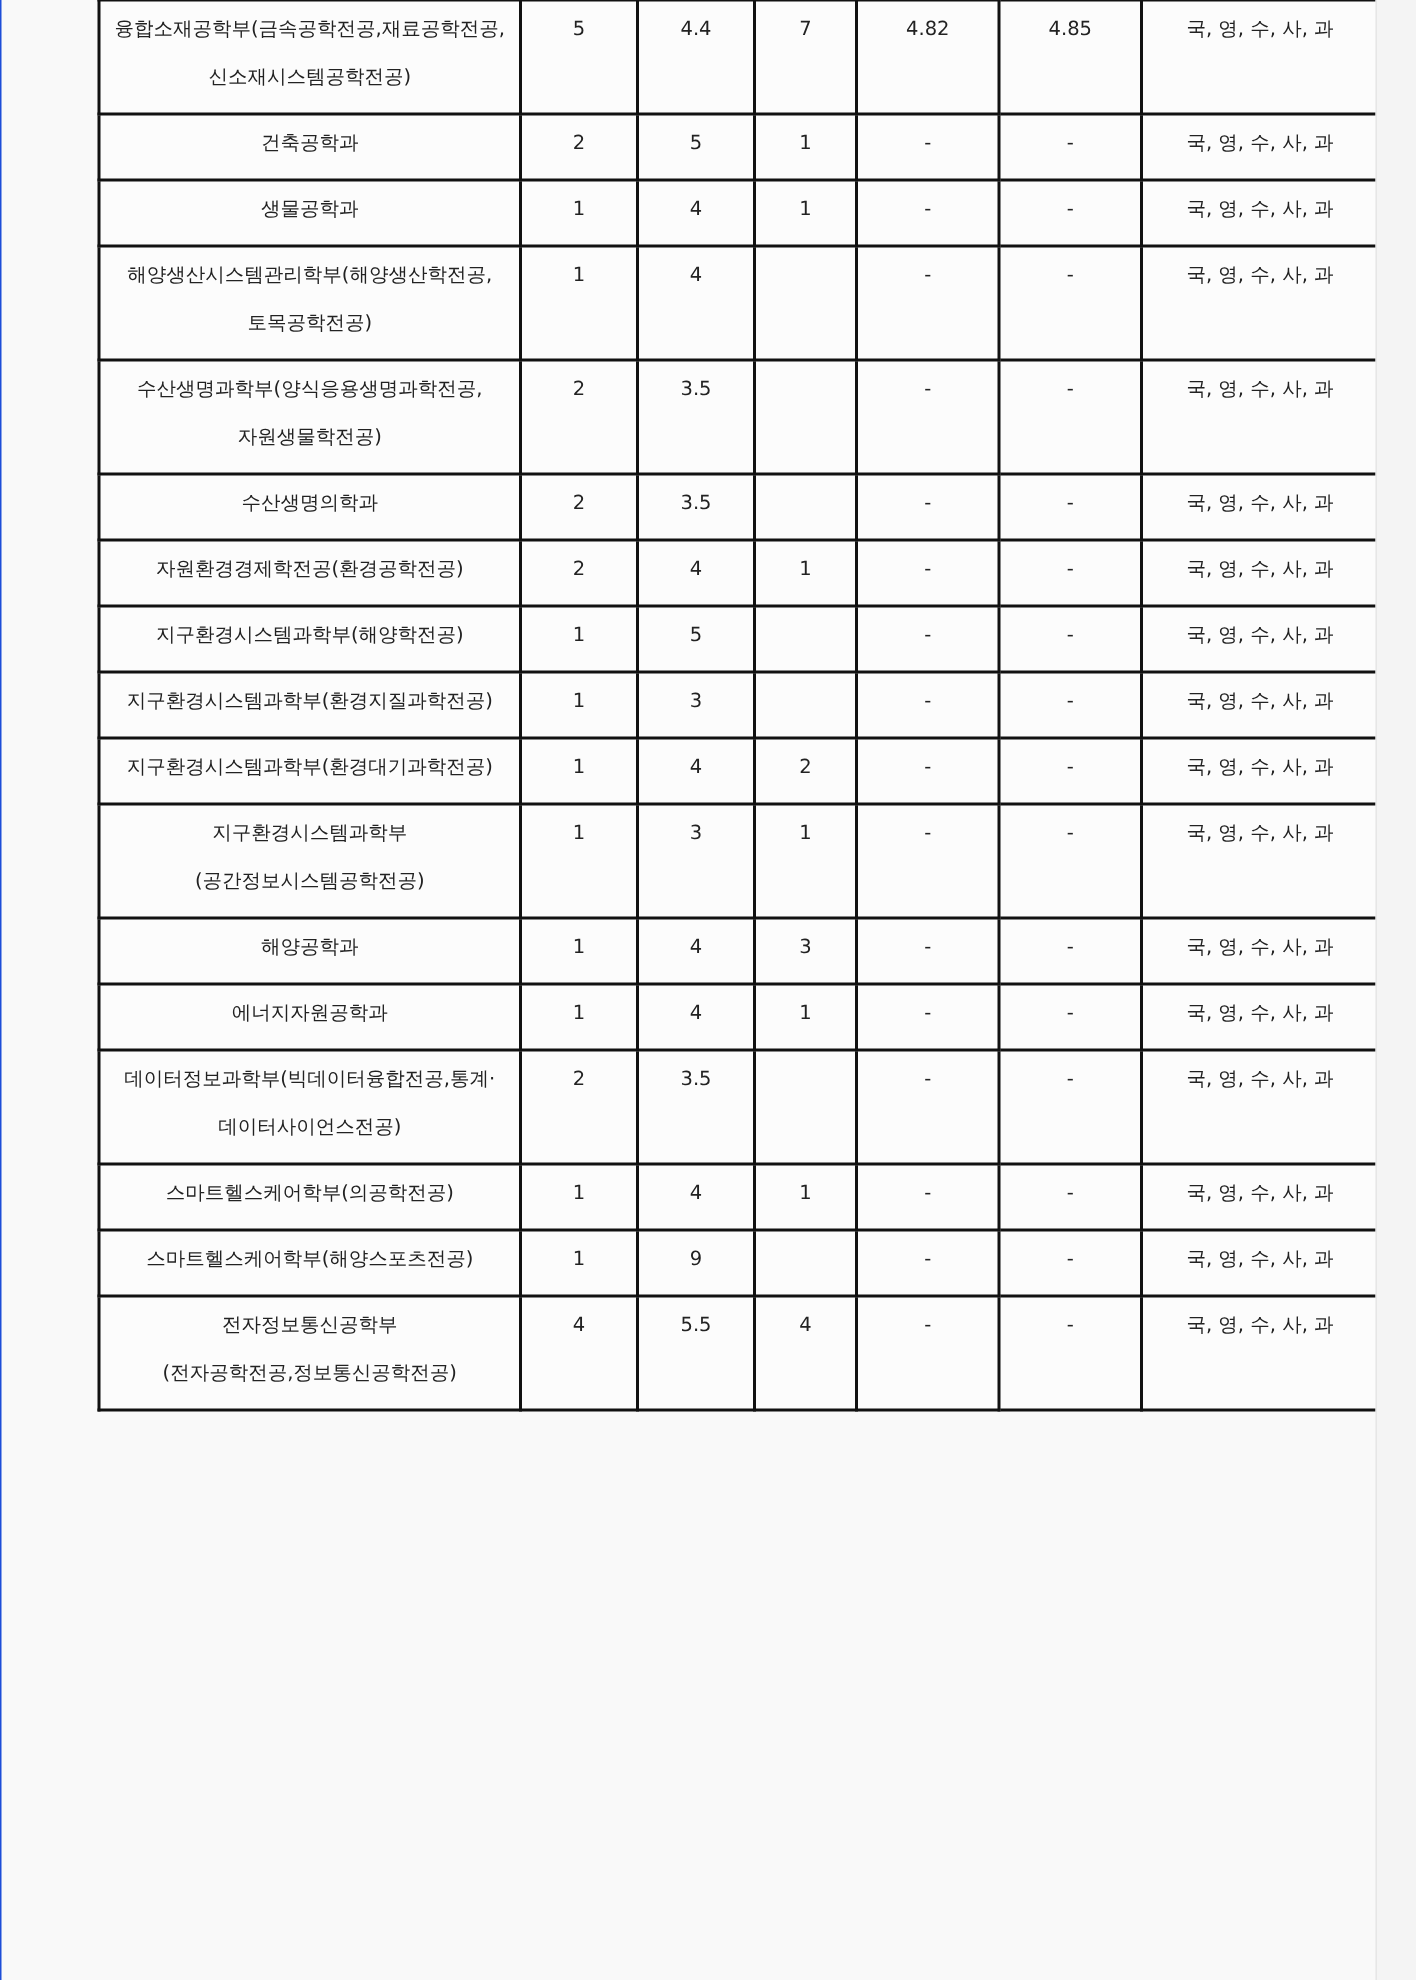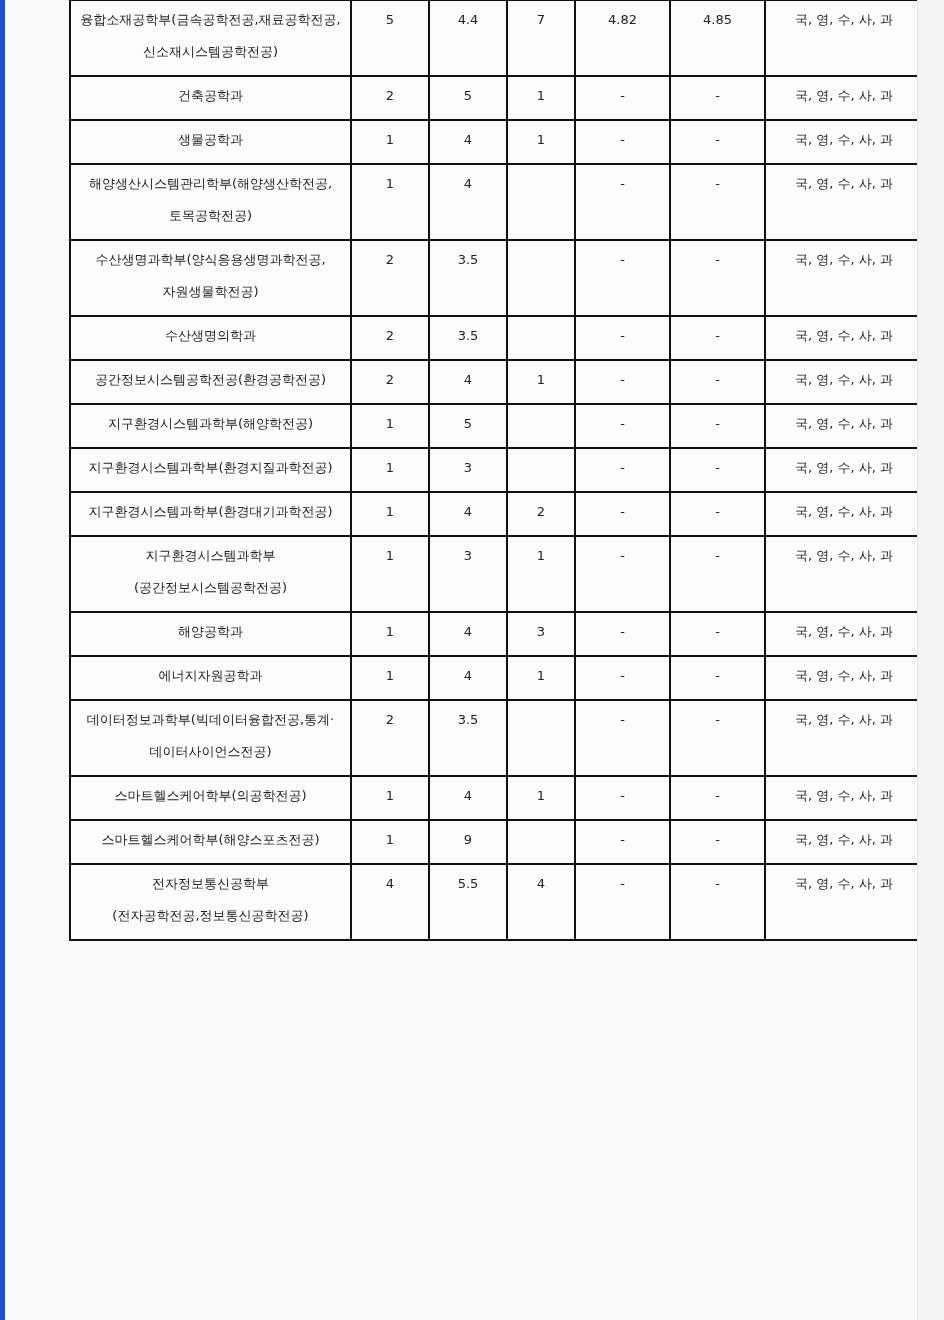--- a/index.html
+++ b/index.html
@@ -8,21 +8,21 @@
       width: 944px;
       height: 1320px;
       background: #f9f9f9;
       overflow: hidden;
       font-family: "DejaVu Sans", "Liberation Sans", sans-serif;
     }
     .page {
       position: relative;
       width: 944px;
       height: 1320px;
-      border-left: 5px solid #1d4ed8;
+      border-left: 1px solid #1d4ed8;
       box-sizing: border-box;
     }
     .scroll-edge {
       position: absolute;
       right: 0;
       top: 0;
       width: 26px;
       height: 1320px;
       background: #f4f4f4;
       border-left: 1px solid #e6e6e6;
@@ -227,21 +227,21 @@
           </td>
     <td class="num">
             <span class="cell">국, 영, 수, 사, 과</span>
           </td>
   </tr>
 
 
 
   <tr>
     <td class="name">
-            <span class="cell">공간정보시스템공학전공(환경공학전공)</span>
+            <span class="cell">자원환경경제학전공(환경공학전공)</span>
           </td>
     <td class="num">
             <span class="cell">2</span>
           </td>
     <td class="num">
             <span class="cell">4</span>
           </td>
     <td class="num">
             <span class="cell">1</span>
           </td>

